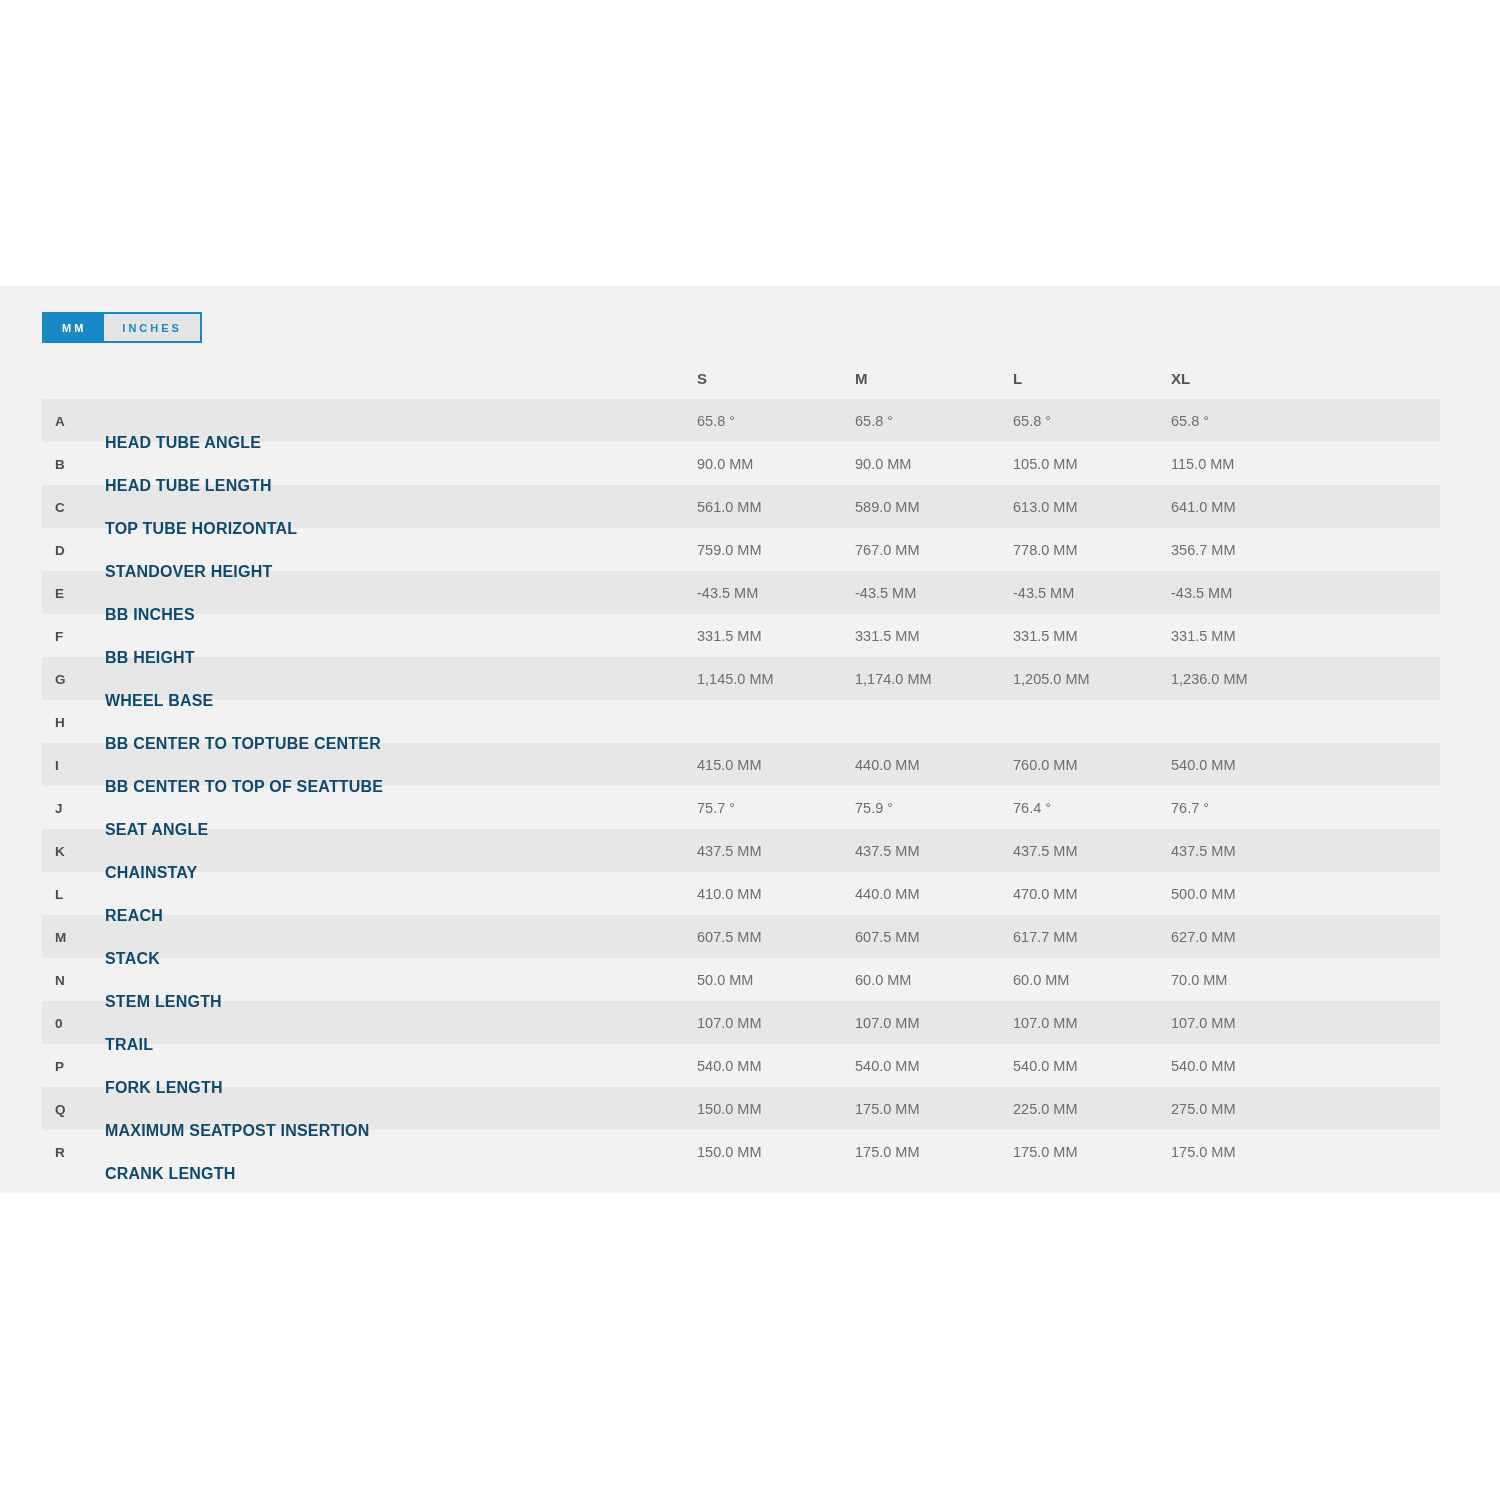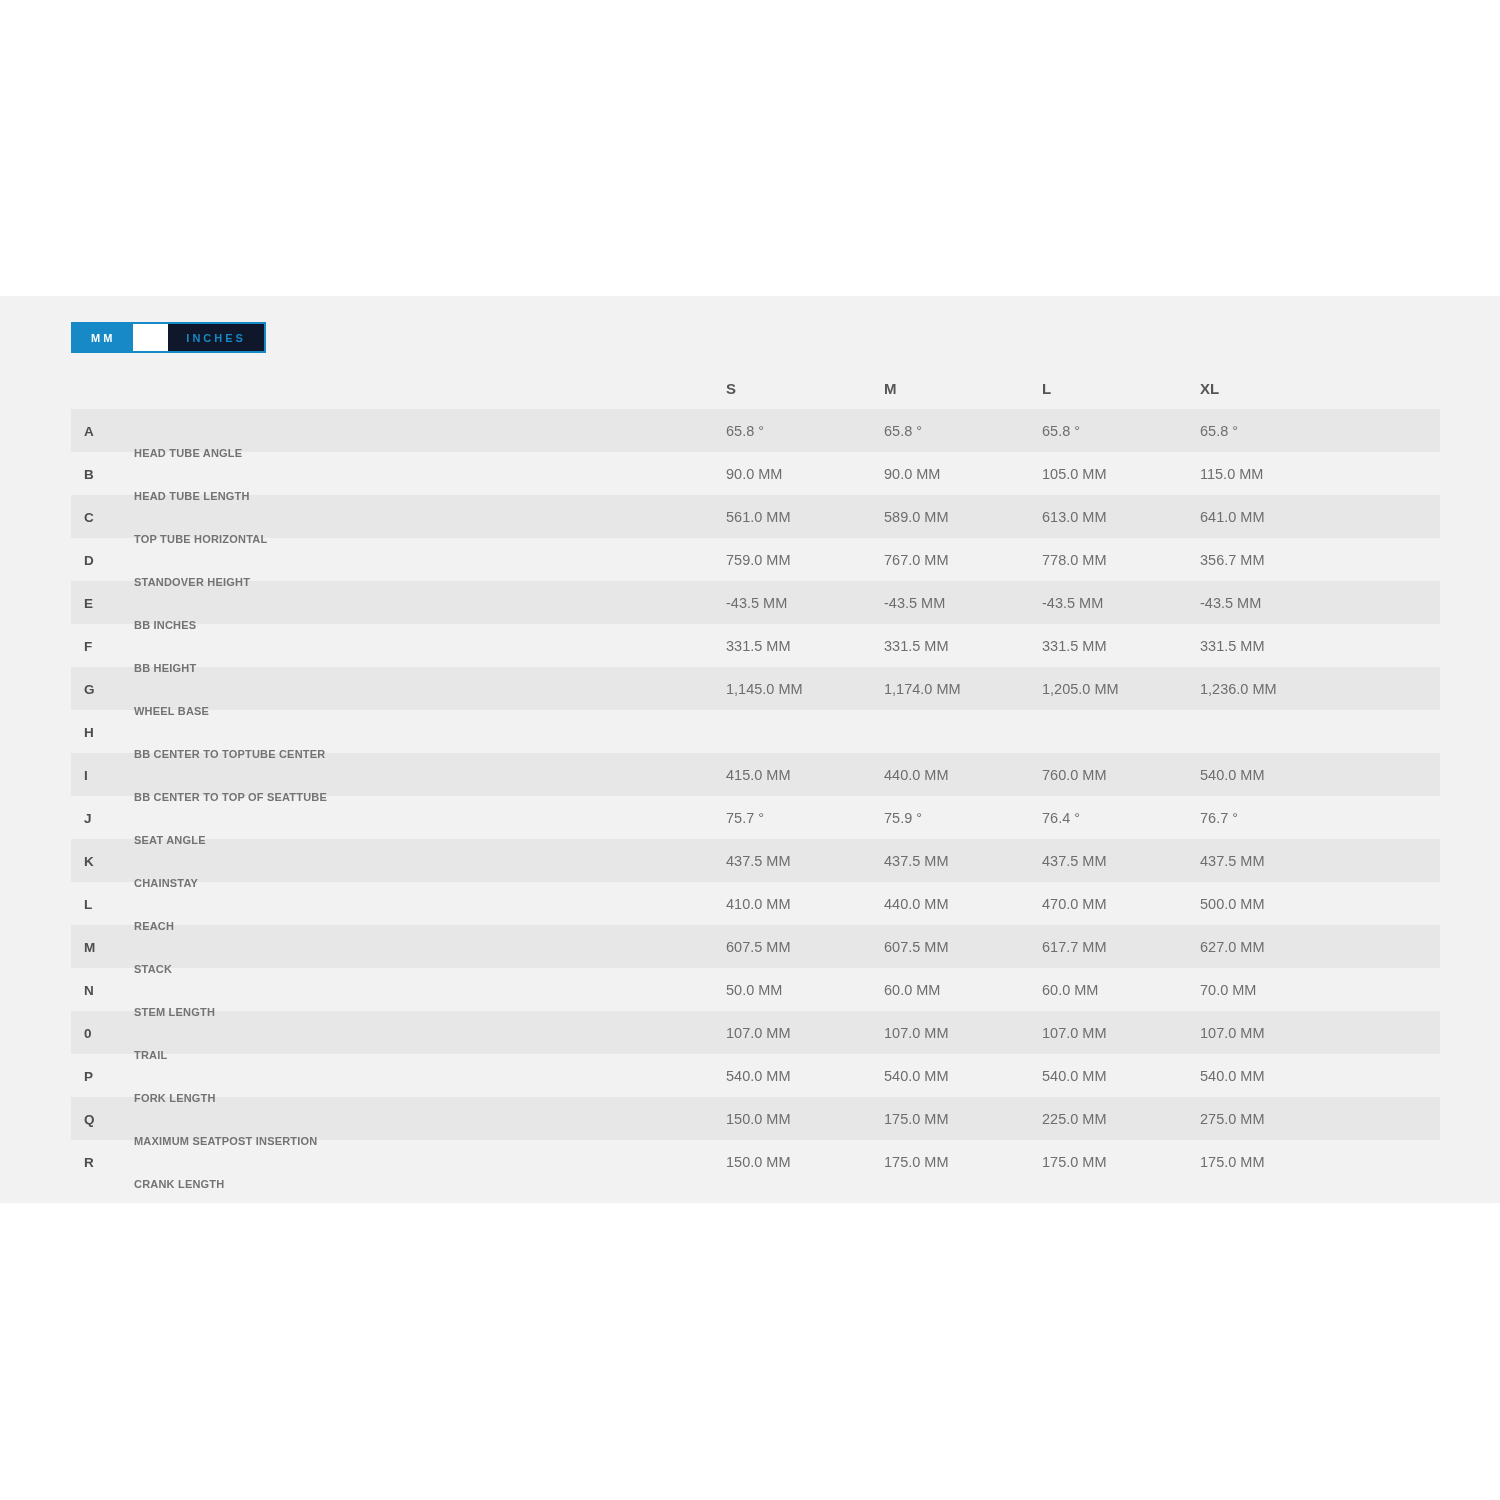--- a/index.html
+++ b/index.html
@@ -1,59 +1,58 @@
 <!DOCTYPE html>
 <html><head>
 <meta charset="utf-8">
 <style>
   * { margin: 0; padding: 0; box-sizing: border-box; }
   html, body { width: 1500px; height: 1500px; background: #ffffff; font-family: "Liberation Sans", sans-serif; }
 
   .panel {
     position: absolute;
-    top: 296px; left: 0;
+    top: 286px; left: 0;
     width: 1500px; height: 907px;
     background: #f2f2f2;
-    padding-left: 29px;
   }
 
   
   .unit-toggle {
     display: inline-flex;
     margin: 26px 0 0 42px;
     border: 2px solid #1789c6;
     background: #ffffff;
     height: 31px;
     cursor: pointer;
   }
   .toggle-btn {
     display: flex; align-items: center; justify-content: center;
     font-size: 11px; font-weight: bold; letter-spacing: 3px;
     padding: 0 18px;
     background: transparent; border: none;
     font-family: "Liberation Sans", sans-serif;
     cursor: pointer;
   }
   .toggle-btn.active { background: #1789c6; color: #ffffff; }
-  .toggle-btn.inactive { background: #0f172a; color: #1789c6; margin-left: 35px; }
+  .toggle-btn.inactive { background: #e5e5e5; color: #1789c6; }
 
   
   .geo-table { margin: 13px 60px 0 42px; }
   .grid-row {
     display: grid;
     grid-template-columns: 63px 592px 158px 158px 158px auto;
     align-items: center;
     height: 43px;
   }
   .grid-row.header { background: transparent; }
   .grid-row.stripe { background: #e7e7e7; }
 
   .cell { overflow: hidden; white-space: nowrap; }
   .cell.letter { padding-left: 13px; font-weight: bold; font-size: 13.5px; color: #4d4d4d; }
-  .cell.label  { font-weight: bold; font-size: 11px; color: #737373; letter-spacing: 0.2px; margin-top: 44px; }
+  .cell.label  { font-weight: bold; font-size: 16px; color: #0c4a6e; letter-spacing: 0.2px; margin-top: 44px; }
   .cell.value  { font-size: 14.5px; color: #6e6e6e; }
   .cell.size-head { font-weight: bold; font-size: 15px; color: #555555; }
 </style>
 </head>
 <body>
 
 <div class="panel">
 
   <div class="unit-toggle">
     <button class="toggle-btn active">MM</button>

